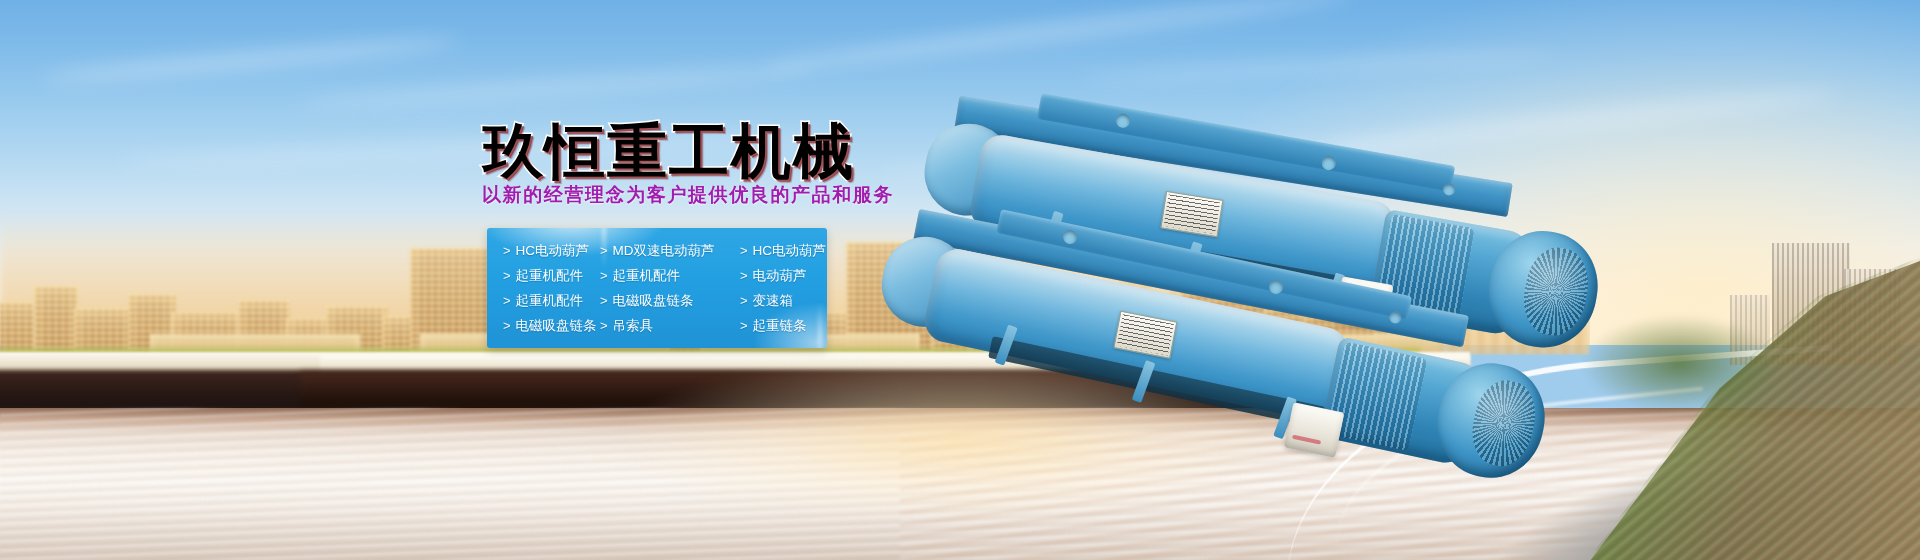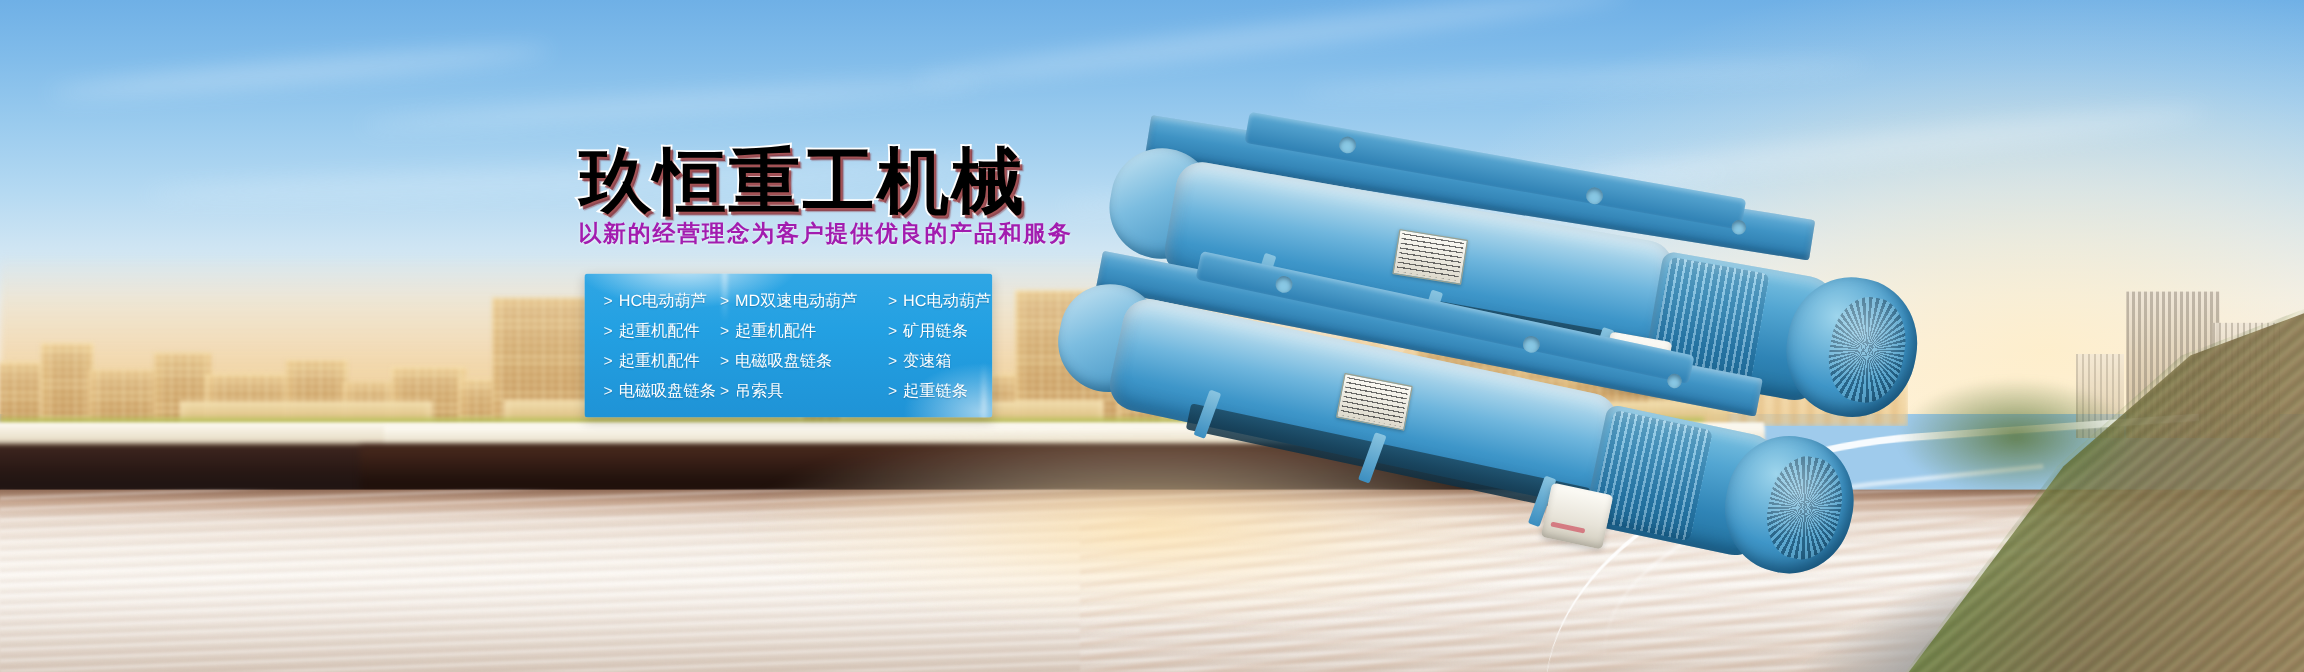--- a/index.html
+++ b/index.html
@@ -647,21 +647,21 @@
       <a class="pitem">
         <span class="arrow">&gt;</span>
         <span>起重机配件</span>
       </a>
       <a class="pitem">
         <span class="arrow">&gt;</span>
         <span>起重机配件</span>
       </a>
       <a class="pitem">
         <span class="arrow">&gt;</span>
-        <span>矿用链条</span>
+        <span>电动葫芦</span>
       </a>
 
       <a class="pitem">
         <span class="arrow">&gt;</span>
         <span>起重机配件</span>
       </a>
       <a class="pitem">
         <span class="arrow">&gt;</span>
         <span>电磁吸盘链条</span>
       </a>

